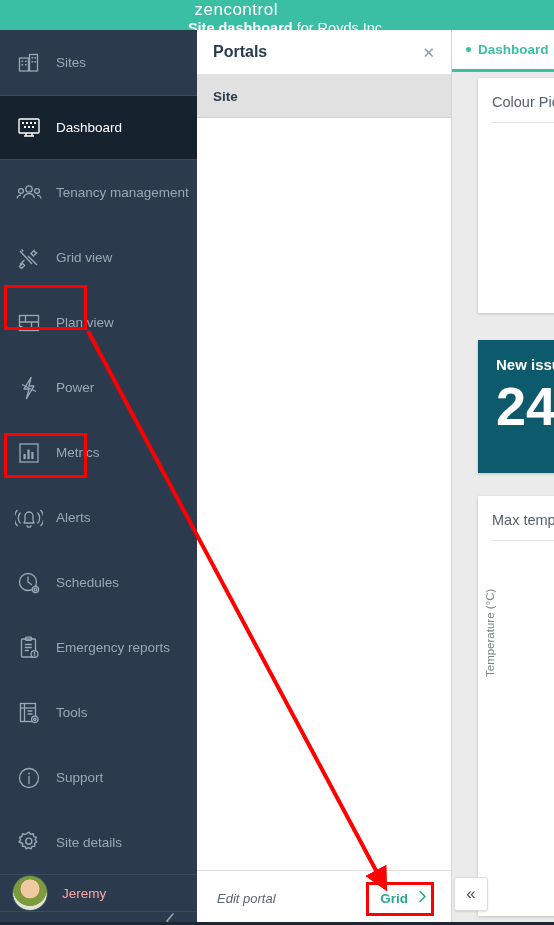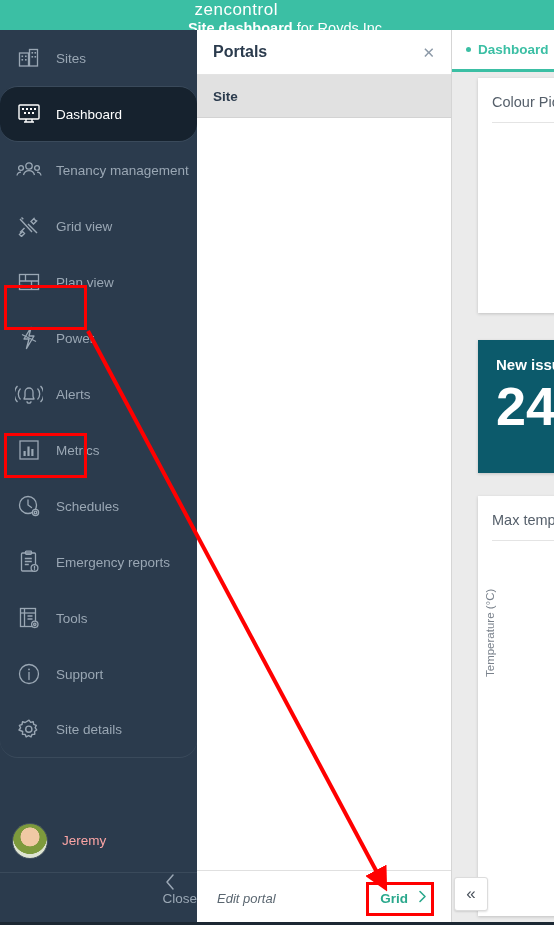--- a/index.html
+++ b/index.html
@@ -23,22 +23,22 @@
   .topbar-title { color: #ffffff; font-size: 14.5px; padding-left: 16px; white-space: nowrap; }
   .topbar-title .b { font-weight: bold; }
 
   
   .sidebar {
     position: absolute; left: 0; top: 30px; width: 197px; height: 895px;
     background: #2b3b4d; color: #8d9aa8; display: flex; flex-direction: column;
   }
   .nav { flex: 0 0 auto; }
   .nav-item {
-    position: relative; height: 56px; display: flex; align-items: center;
-    padding-left: 14px; font-size: 13.5px; color: #9aa7b4; cursor: pointer; border-radius: 18px;
+    position: relative; height: 65px; display: flex; align-items: center;
+    padding-left: 14px; font-size: 13.5px; color: #9aa7b4; cursor: pointer;
   }
   .nav-item .ico {
     width: 30px; height: 28px; margin-right: 12px; flex: 0 0 30px;
     display: flex; align-items: center; justify-content: center;
   }
   .nav-item .ico svg { display: block; }
   .nav-item.active { background: #16222e; color: #ffffff; }
   .nav-item.sep-top { border-top: 1px solid #3a4a5b; }
   .nav-item.sep-bottom { border-bottom: 1px solid #3a4a5b; }
 
@@ -231,40 +231,40 @@
           <svg width="20" height="24" viewBox="0 0 20 24" fill="none" stroke="#9aa7b4" stroke-width="1.4">
             <path d="M12 1.5L5 13h5l-2.5 9.5L15 10h-5z" stroke-linejoin="round"></path>
             <path d="M3 8.5l14 7" stroke-width="1.1"></path>
           </svg>
         </span>
         <span>Power</span>
       </div>
 
       <div class="nav-item">
         <span class="ico">
+          <svg width="22" height="22" viewBox="0 0 22 22" fill="none" stroke="#9aa7b4" stroke-width="1.3">
+            <rect x="2" y="2" width="18" height="18"></rect>
+            <rect x="5.5" y="12" width="2.2" height="5" fill="#9aa7b4" stroke="none"></rect>
+            <rect x="9.4" y="7.5" width="2.2" height="9.5" fill="#9aa7b4" stroke="none"></rect>
+            <rect x="13.3" y="10" width="2.2" height="7" fill="#9aa7b4" stroke="none"></rect>
+          </svg>
+        </span>
+        <span>Metrics</span>
+      </div>
+
+      <div class="nav-item">
+        <span class="ico">
           <svg width="28" height="22" viewBox="0 0 28 22" fill="none" stroke="#9aa7b4" stroke-width="1.3">
             <path d="M9 16c0-1 1-1.3 1-3V9a4 4 0 018 0v4c0 1.7 1 2 1 3z" stroke-linejoin="round"></path>
             <path d="M12 18.2a2 2 0 004 0"></path>
             <path d="M5.5 5.5a8 8 0 000 11M2.5 3a11.5 11.5 0 000 16"></path>
             <path d="M22.5 5.5a8 8 0 010 11M25.5 3a11.5 11.5 0 010 16"></path>
           </svg>
         </span>
         <span>Alerts</span>
-      </div>
-
-      <div class="nav-item">
-        <span class="ico">
-          <svg width="22" height="22" viewBox="0 0 22 22" fill="none" stroke="#9aa7b4" stroke-width="1.3">
-            <rect x="2" y="2" width="18" height="18"></rect>
-            <rect x="5.5" y="12" width="2.2" height="5" fill="#9aa7b4" stroke="none"></rect>
-            <rect x="9.4" y="7.5" width="2.2" height="9.5" fill="#9aa7b4" stroke="none"></rect>
-            <rect x="13.3" y="10" width="2.2" height="7" fill="#9aa7b4" stroke="none"></rect>
-          </svg>
-        </span>
-        <span>Metrics</span>
       </div>
 
       <div class="nav-item">
         <span class="ico">
           <svg width="24" height="24" viewBox="0 0 24 24" fill="none" stroke="#9aa7b4" stroke-width="1.3">
             <circle cx="11" cy="11" r="8.5"></circle>
             <path d="M11 6v5l3.5 2.5" stroke-linecap="round"></path>
             <circle cx="18.5" cy="18.5" r="3.1" fill="#2b3b4d"></circle>
             <circle cx="18.5" cy="18.5" r="1.3"></circle>
           </svg>

